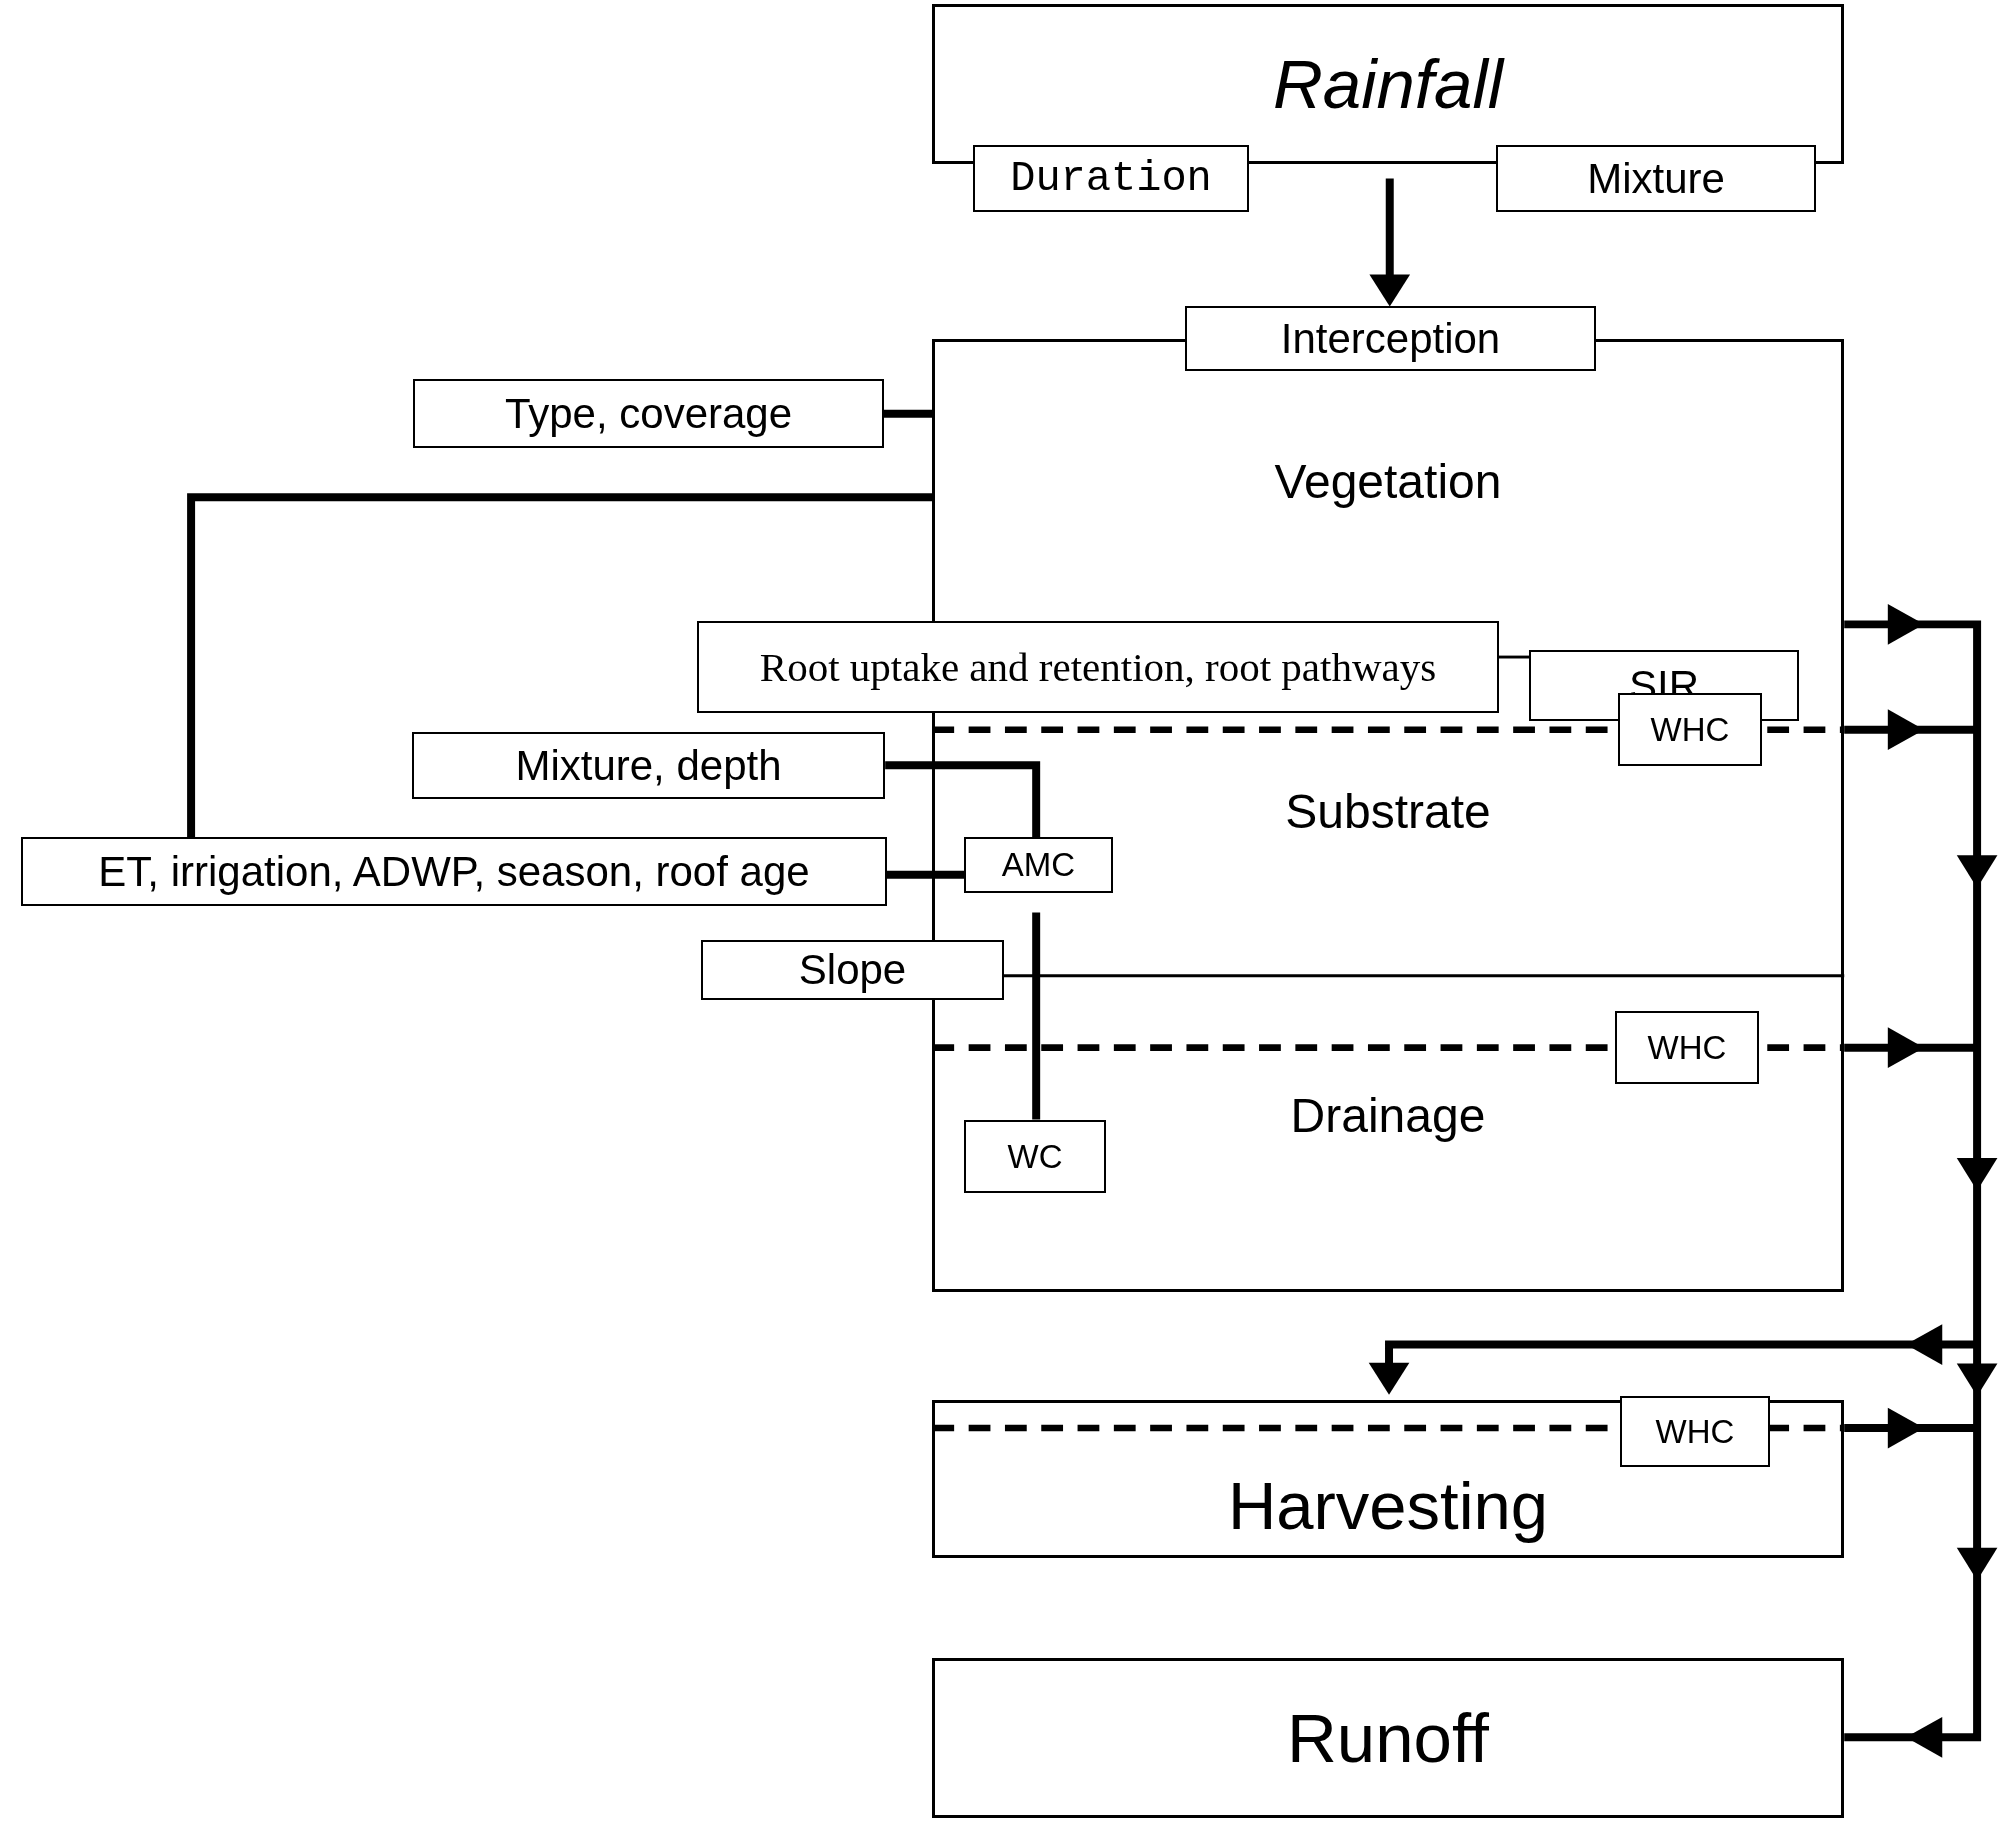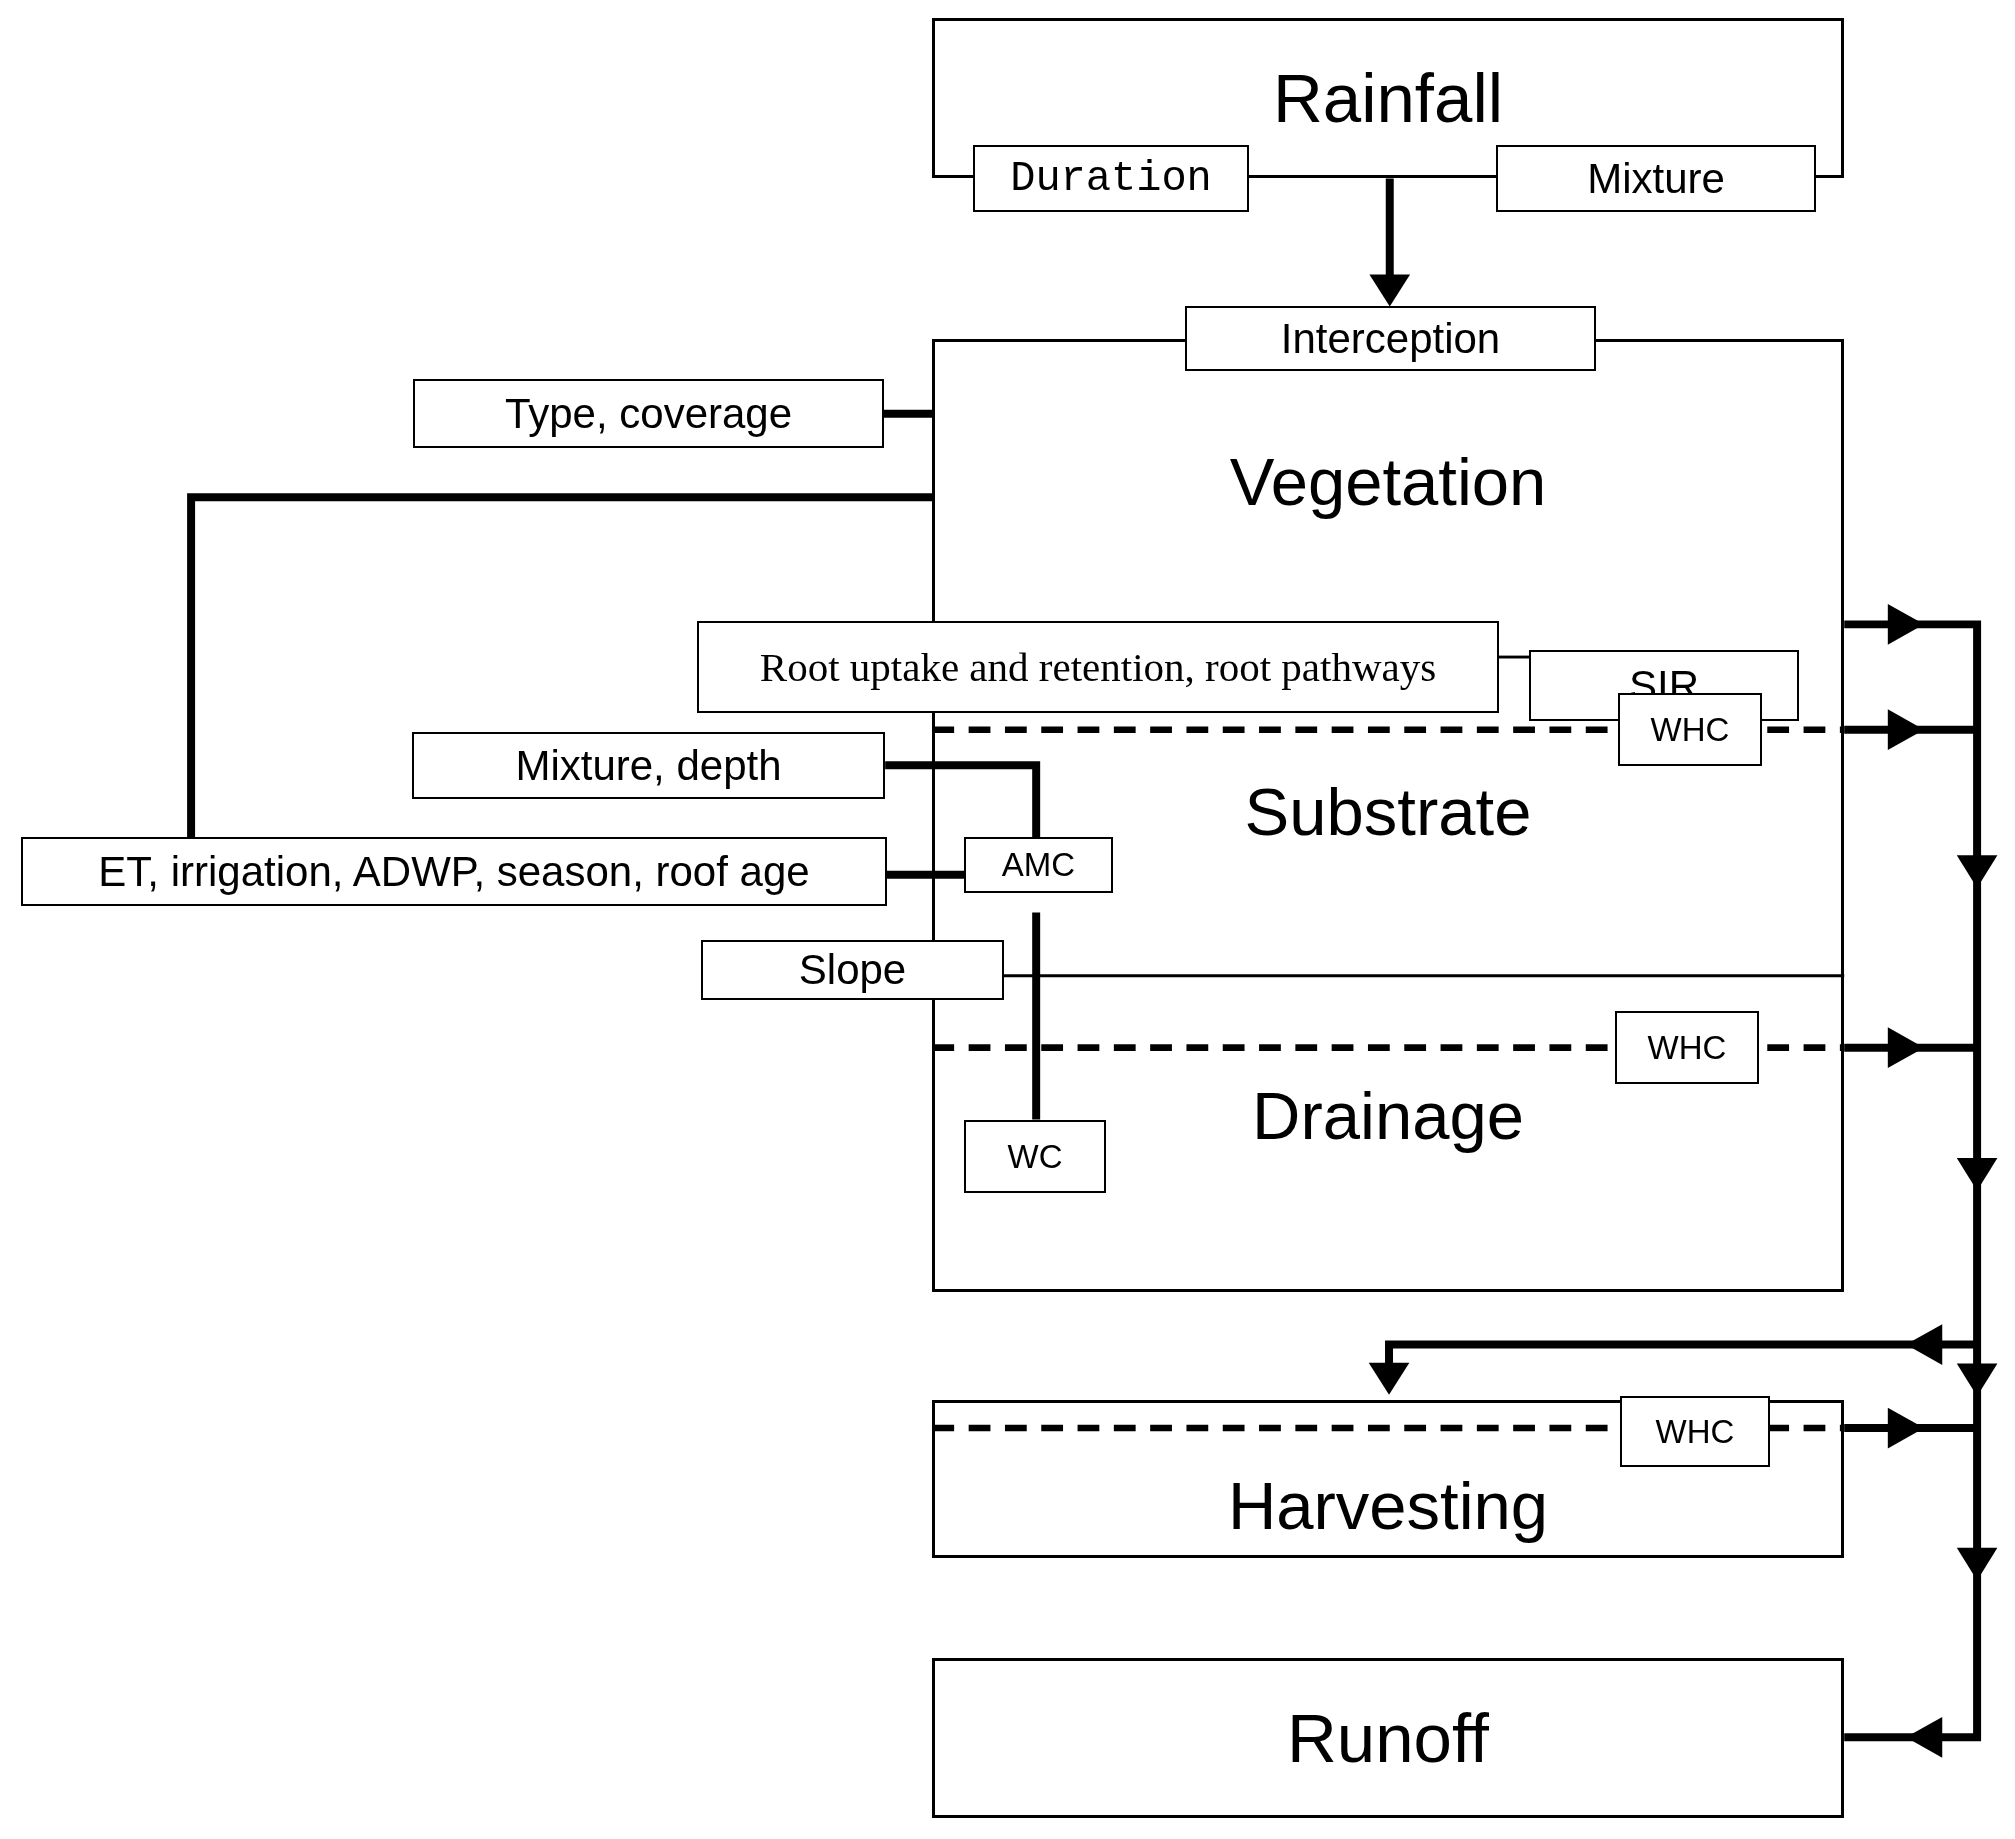--- a/index.html
+++ b/index.html
@@ -19,40 +19,40 @@
     box-sizing: border-box;
     display: flex;
     align-items: center;
     justify-content: center;
     text-align: center;
     white-space: nowrap;
     z-index: 3;
   }
   .bigbox { z-index: 1; }
   .biglabel {
-    font-size: 67px;
+    font-size: 48px;
     letter-spacing: 0px;
   }
   .midlabel { font-size: 42px; }
   .smalllabel { font-size: 33px; }
   .seriflabel { font-family: "Liberation Serif", serif; font-size: 41px; }
   .floating {
     position: absolute;
     left: 50%;
     transform: translate(-50%, -50%);
     white-space: nowrap;
   }
   #svg-layer {
     position: absolute;
     left: 0; top: 0;
     width: 2015px; height: 1839px;
     z-index: 2;
   }
   
-  #rainfall-box   { left: 932px; top: 18px;   width: 912px; height: 160px; }
+  #rainfall-box   { left: 932px; top: 4px;   width: 912px; height: 160px; font-style: italic; }
   #main-box       { left: 932px; top: 339px;  width: 912px; height: 953px; }
   #harvesting-box { left: 932px; top: 1400px; width: 912px; height: 158px; }
   #runoff-box     { left: 932px; top: 1658px; width: 912px; height: 160px; }
   #rainfall-label { font-size: 69px; }
   #runoff-label   { font-size: 69px; }
   #vegetation-label { top: 139px; }
   #substrate-label  { top: 469px; }
   #drainage-label   { top: 773px; }
   #harvesting-label { top: 102px; font-size: 67px; }
   

